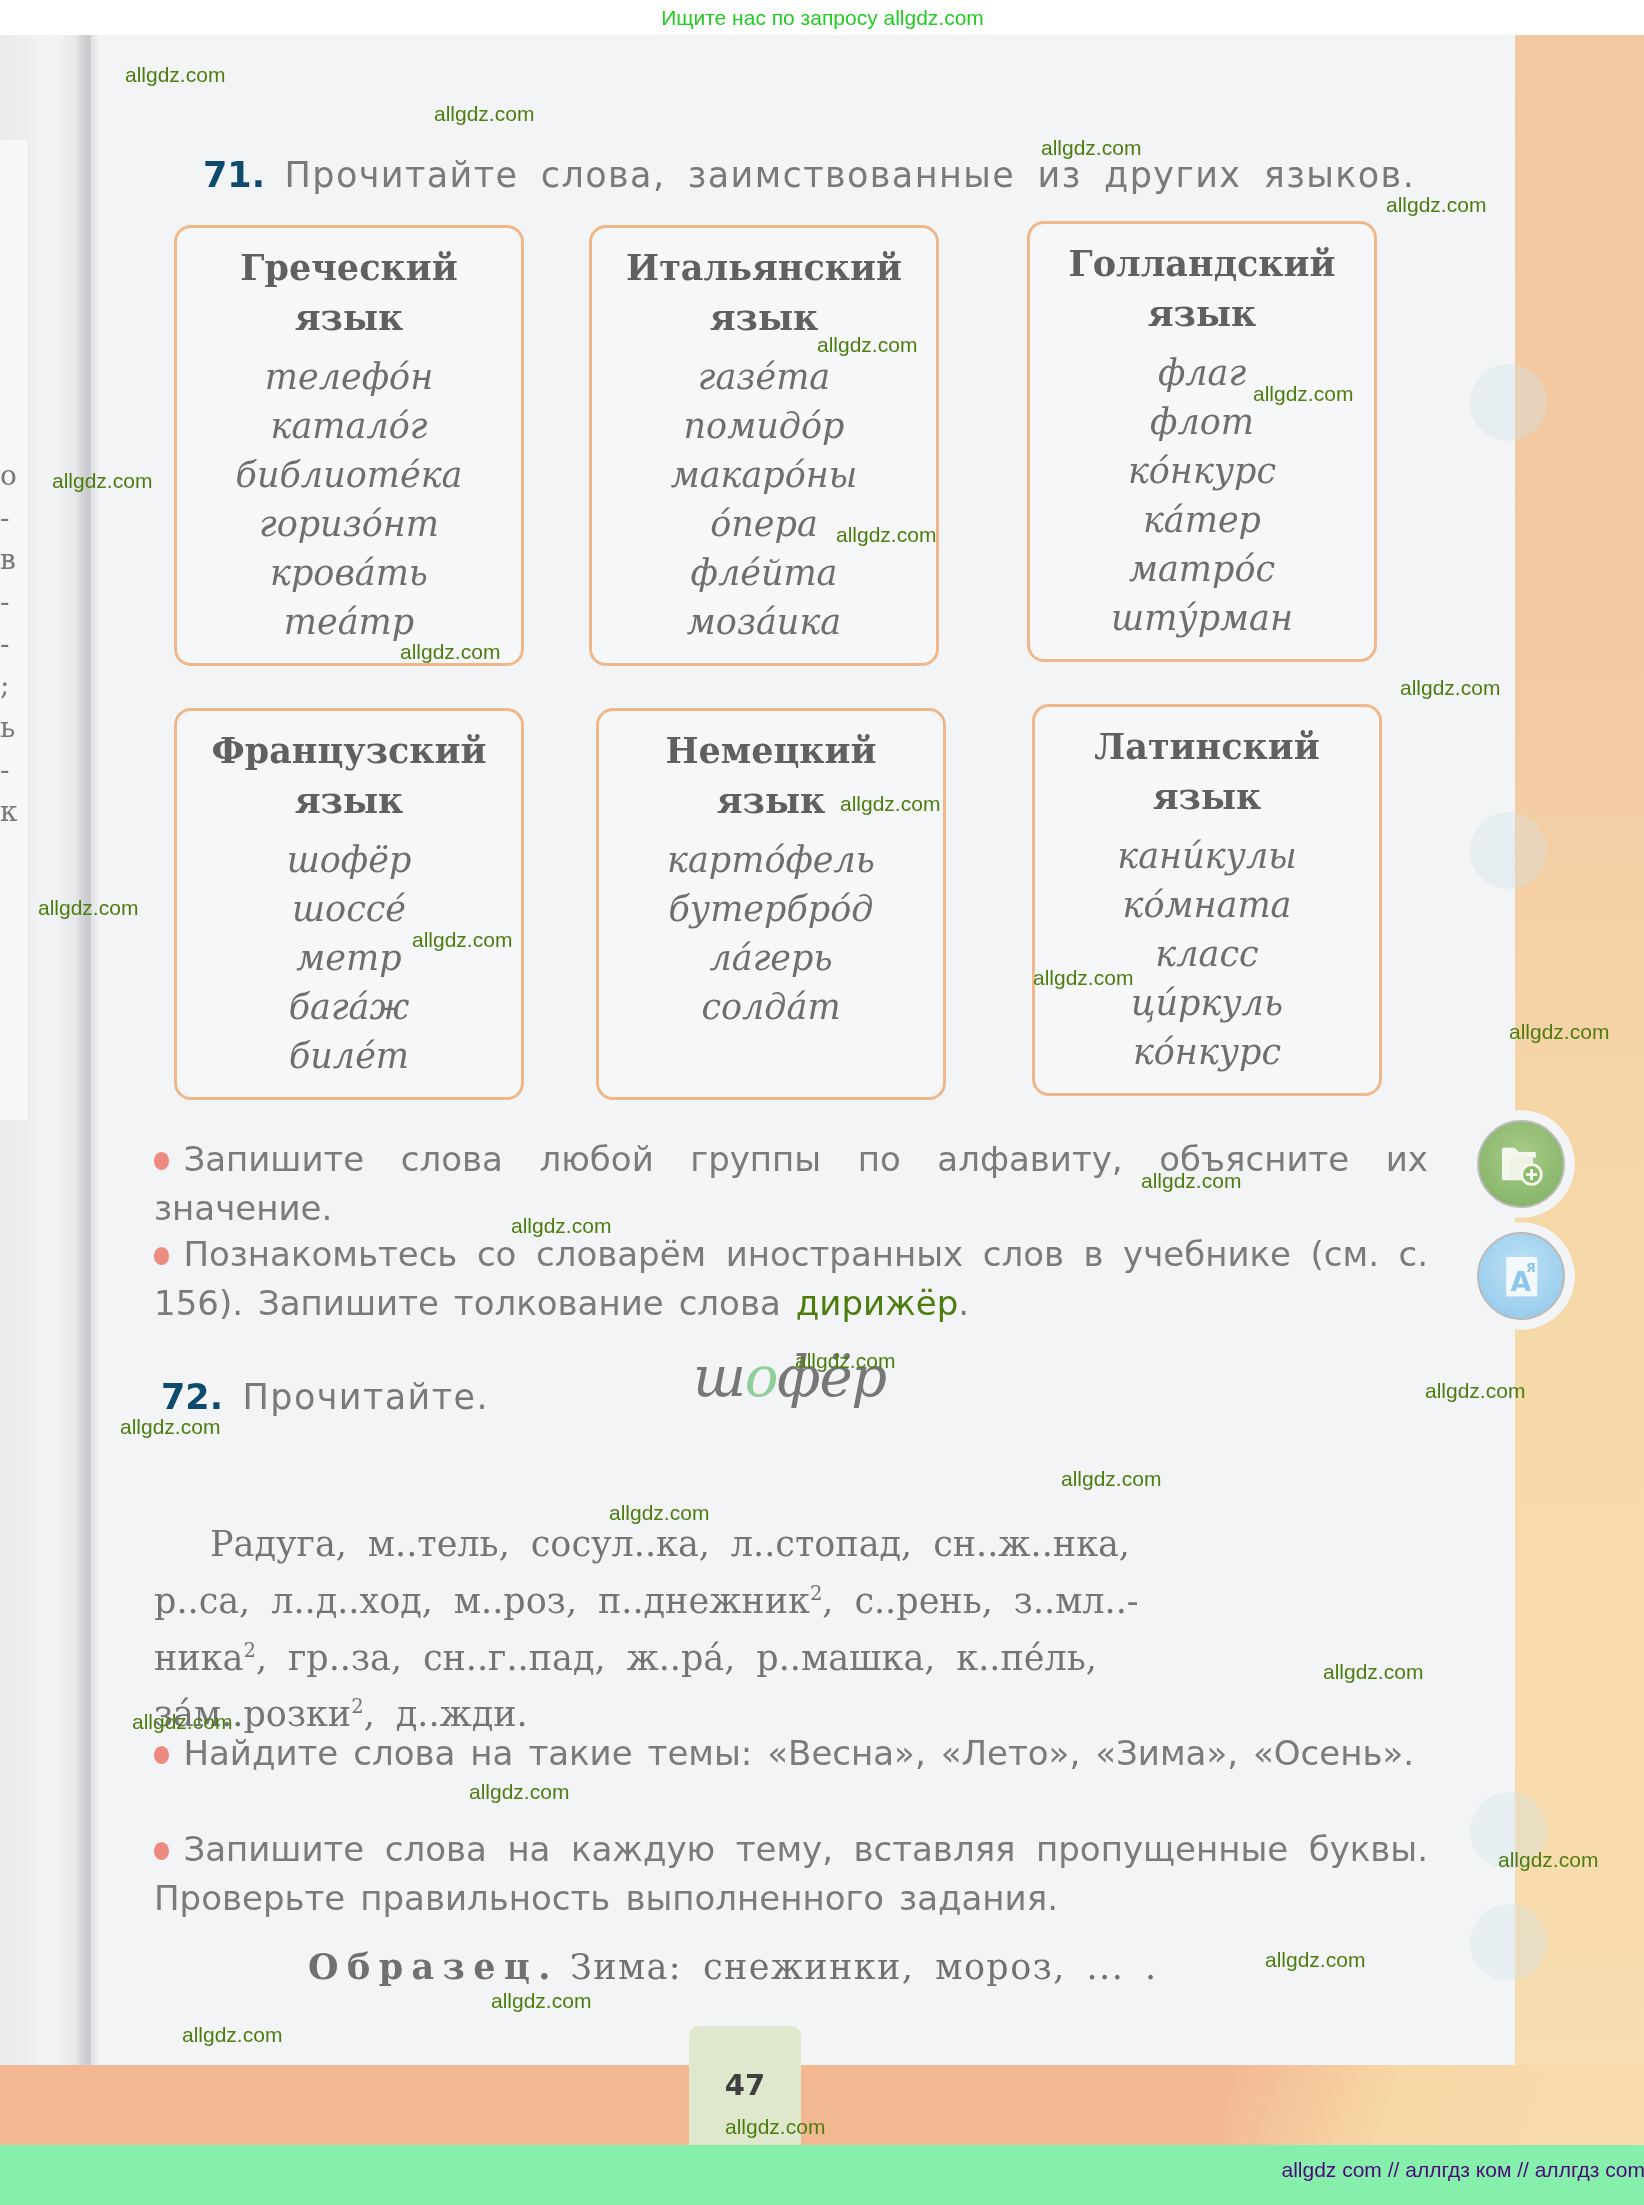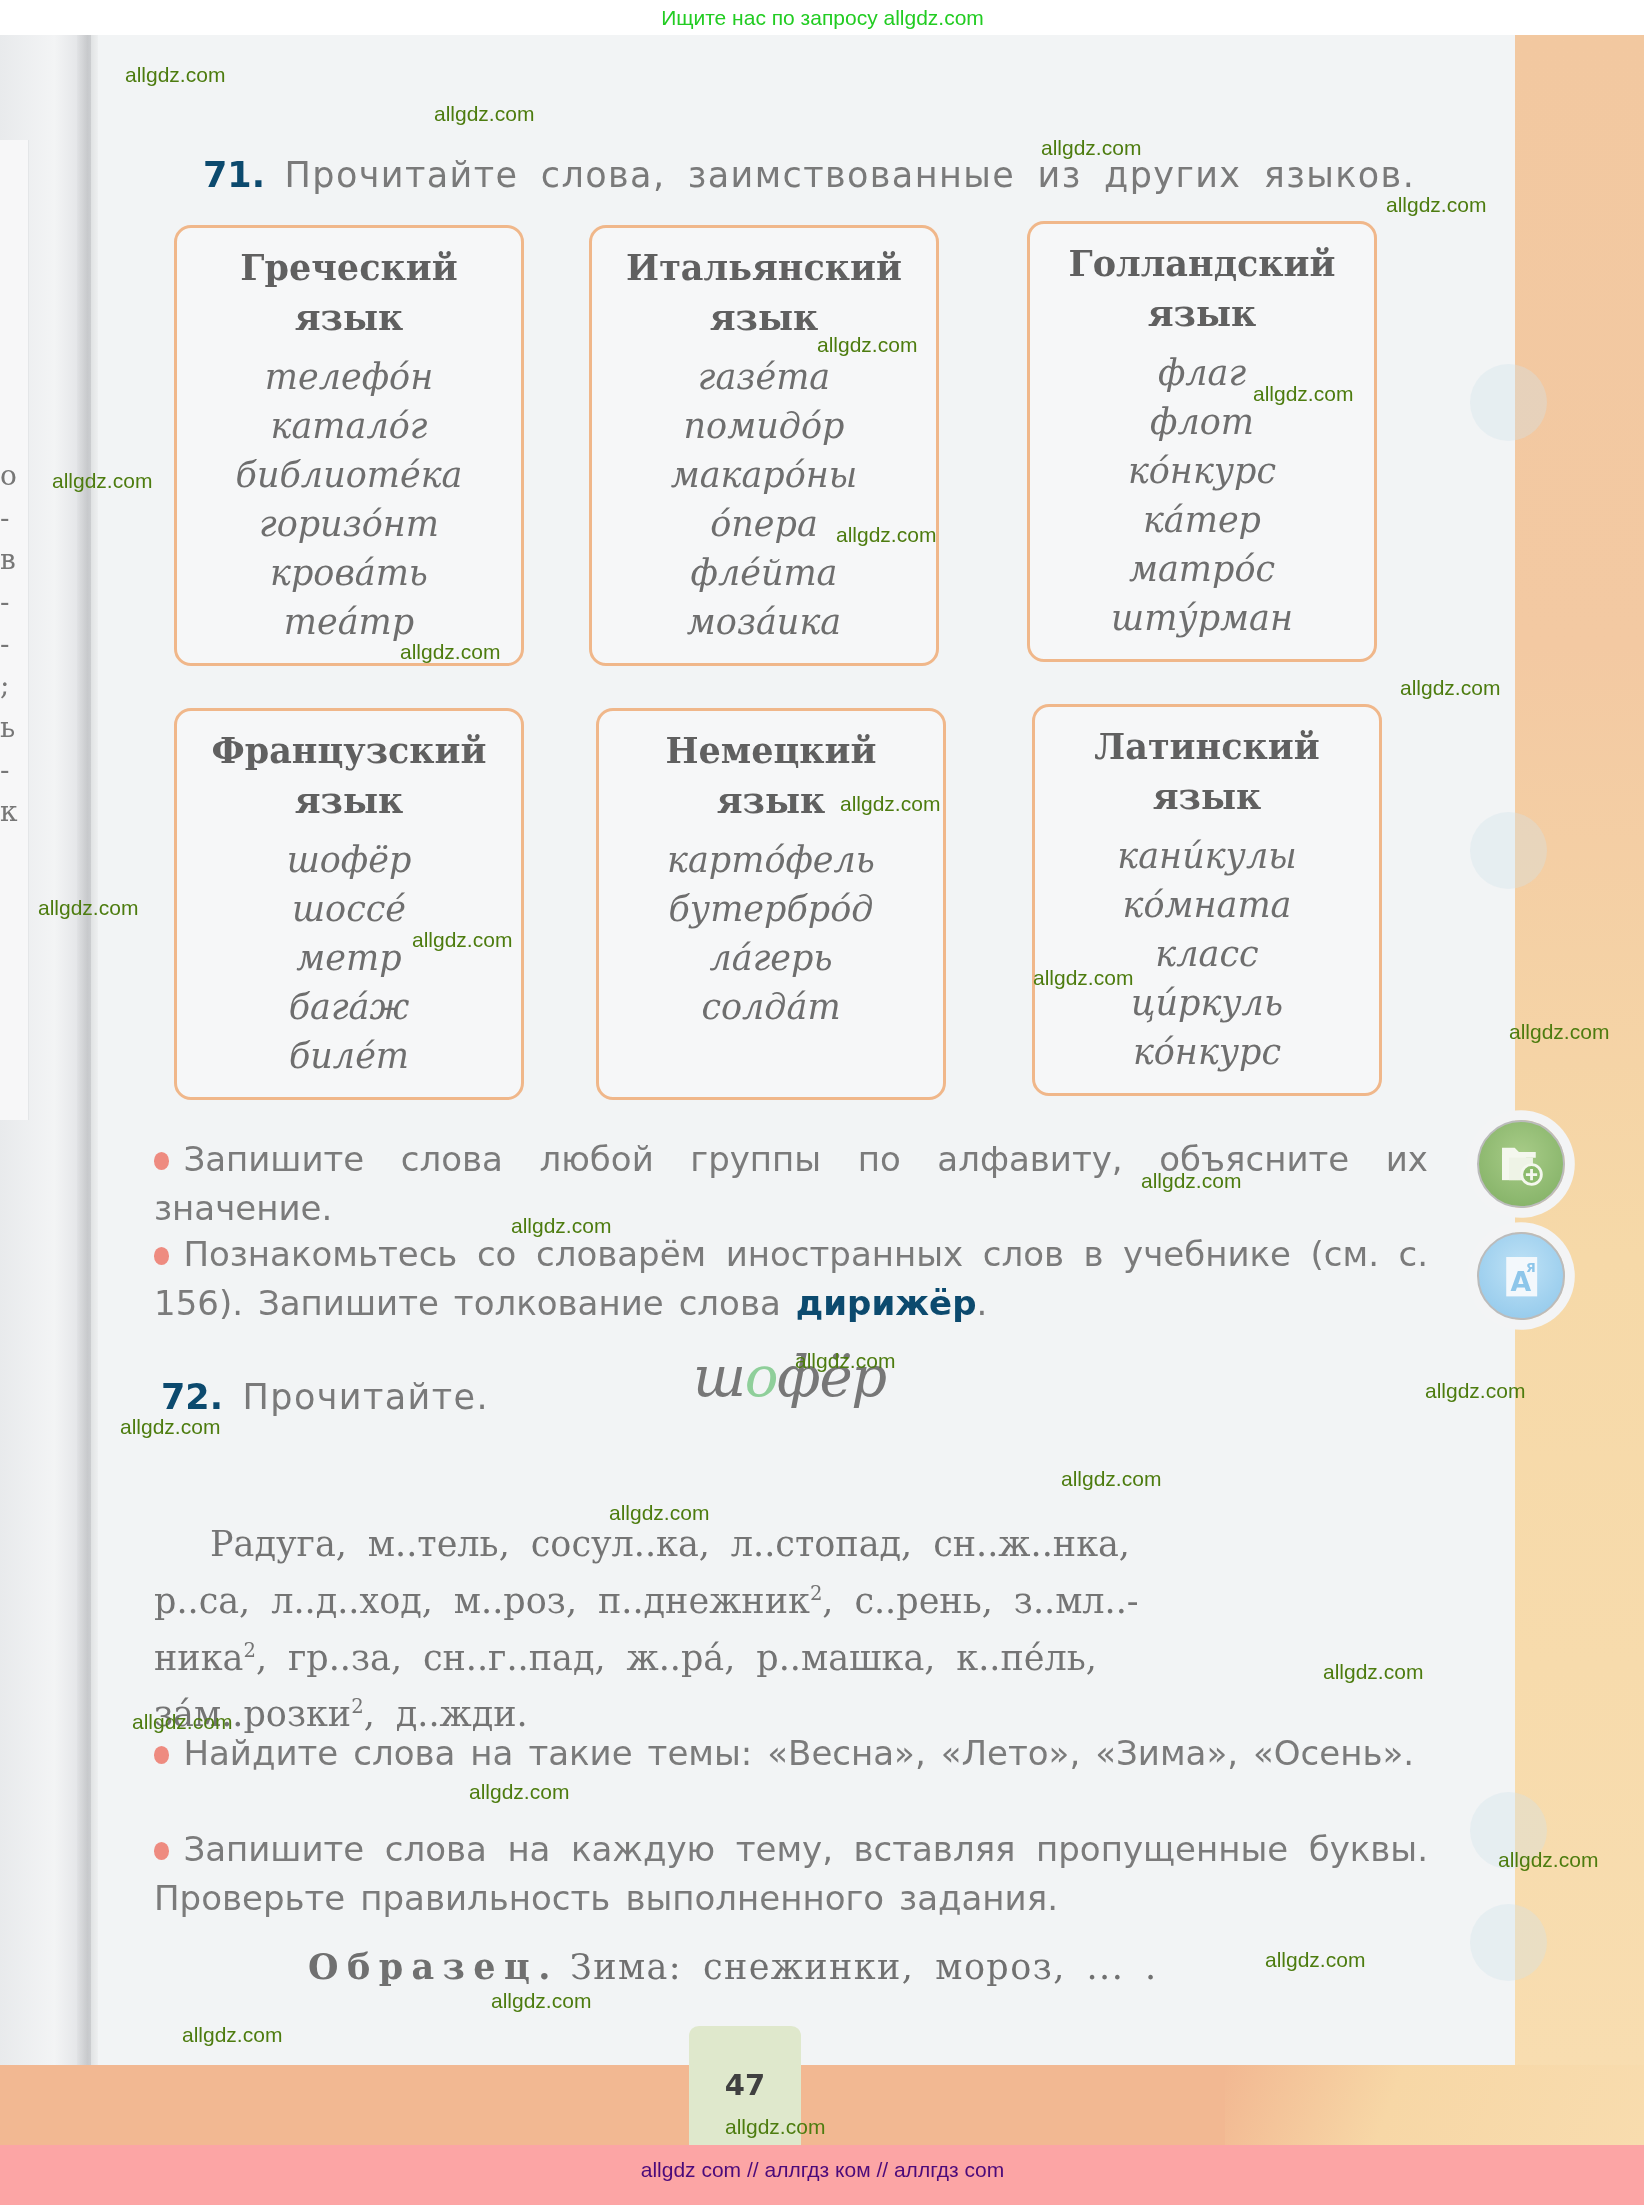--- a/index.html
+++ b/index.html
@@ -45,22 +45,22 @@
   .page-number-tab {
     position: absolute; left: 689px; top: 2026px; width: 112px; height: 119px;
     background: #dfe8cc; border-radius: 9.8px 9.8px 0 0;
     text-align: center;
   }
   .page-number {
     display: block; margin-top: 42px; font-family: "DejaVu Sans", sans-serif; font-weight: bold;
     font-size: 29px; color: #404040;
   }
   .footer-banner {
-    position: absolute; left: 0; top: 2145px; width: 1645px; height: 60px; background: #fca5a5;
-    text-align: center; color: #4b0a7a; font-family: "Liberation Sans", sans-serif; font-size: 21px; line-height: 49px;
+    position: absolute; left: 0; top: 2145px; width: 1645px; height: 60px; background: #86efac;
+    text-align: right; color: #4b0a7a; font-family: "Liberation Sans", sans-serif; font-size: 21px; line-height: 49px;
   }
 
   .ex-heading {
     position: absolute; left: 203px; font-family: "DejaVu Sans", sans-serif;
     color: #7a7a7a; font-size: 35px; white-space: nowrap;
   }
   .ex-num { font-weight: bold; color: #0c4a6e; margin-right: 19.6px; }
   .ex-heading .txt { letter-spacing: 1.4px; word-spacing: 9.8px; }
 
   .box {
@@ -75,21 +75,21 @@
 
   .bullet-block {
     position: absolute; left: 154px; width: 1274px;
     font-family: "DejaVu Sans", sans-serif; color: #7b7b7b; font-size: 34px; line-height: 49px;
     text-align: justify; text-align-last: left; word-spacing: 4.2px;
   }
   .dot {
     display: inline-block; width: 15.4px; height: 18px; border-radius: 50%;
     background: #ee8b80; margin-right: 14px; vertical-align: 1.4px;
   }
-  .bold-word { font-weight: bold; color: #0c4a6e; }
+  .bold-word { font-weight: normal; color: #4d7c0f; }
 
   .script-word {
     position: absolute; left: 693px; top: 1344px; font-family: "DejaVu Serif", serif; font-style: italic;
     font-size: 56px; color: #777; letter-spacing: -1.4px;
   }
   .script-word .o { color: #8fcf9a; }
 
   .ex72-text {
     position: absolute; left: 154px; top: 1519px; width: 1274px;
     font-family: "DejaVu Serif", serif; color: #747474; font-size: 35px; line-height: 50px;

